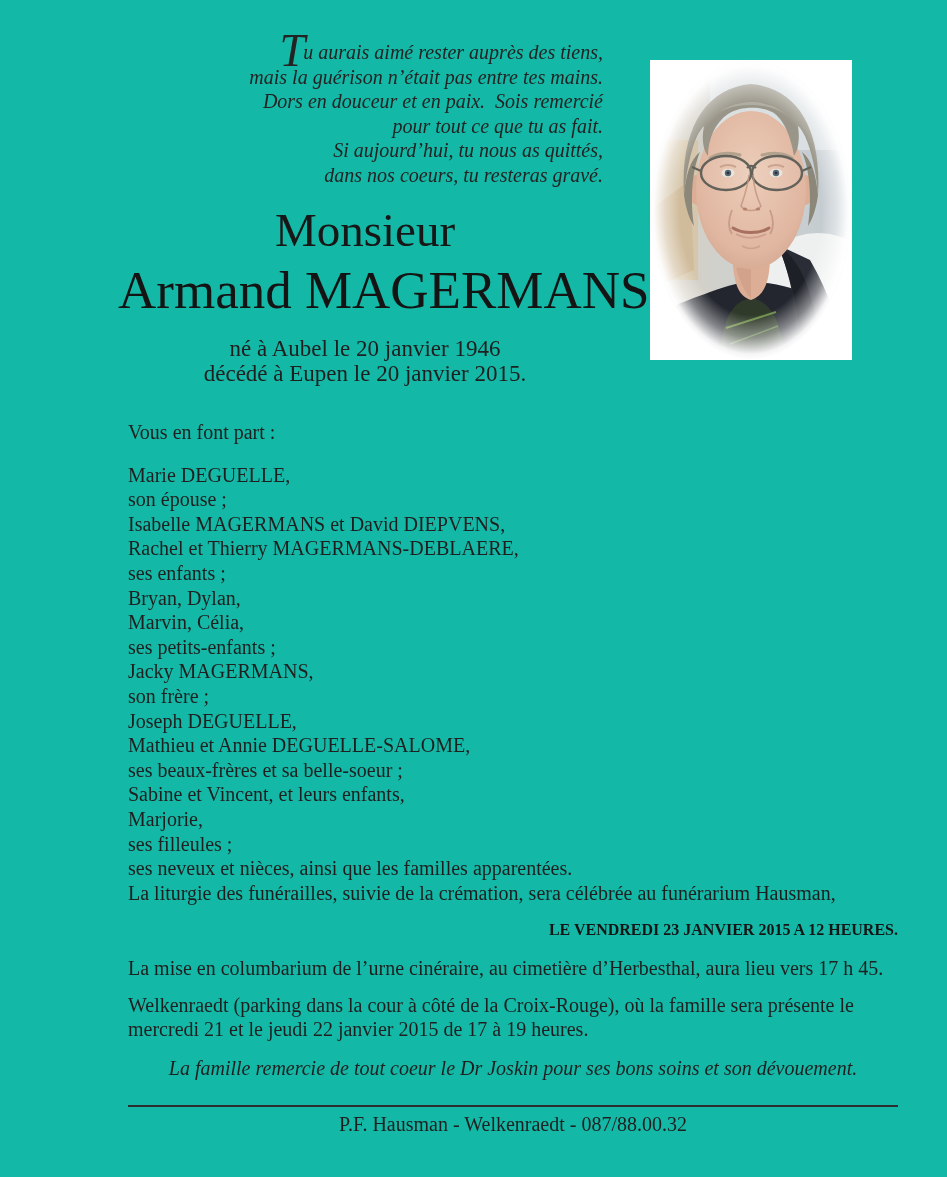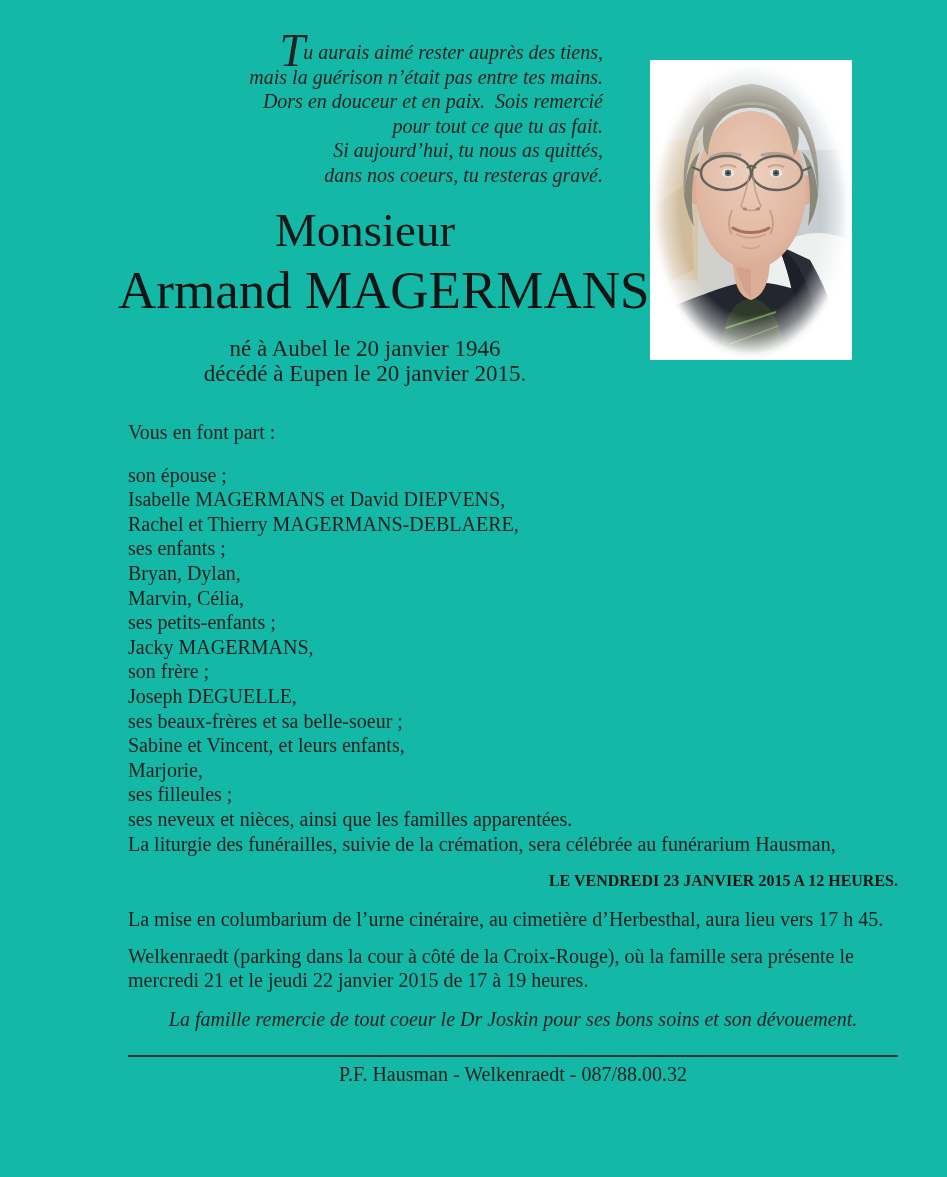--- a/index.html
+++ b/index.html
@@ -182,30 +182,32 @@
         <path d="M86 174 C 95 179 107 179 116 174" stroke="#c89485" stroke-width="2" fill="none" opacity="0.7"></path>
         <path d="M92 186 Q 101 191 110 186" stroke="#c79d87" stroke-width="1.6" fill="none" opacity="0.8"></path>
       </g>
       <rect width="202" height="300" fill="url(#vig)"></rect>
     </svg>
   </div>
 
   <div class="body-block">
     <div class="line intro">Vous en font part :</div>
 
+    <div class="line">Marie DEGUELLE,</div>
     <div class="line right">son épouse ;</div>
     <div class="line">Isabelle MAGERMANS et David DIEPVENS,</div>
     <div class="line">Rachel et Thierry MAGERMANS-DEBLAERE,</div>
     <div class="line right">ses enfants ;</div>
     <div class="line">Bryan, Dylan,</div>
     <div class="line">Marvin, Célia,</div>
     <div class="line right">ses petits-enfants ;</div>
     <div class="line">Jacky MAGERMANS,</div>
     <div class="line right">son frère ;</div>
     <div class="line">Joseph DEGUELLE,</div>
+    <div class="line">Mathieu et Annie DEGUELLE-SALOME,</div>
     <div class="line right">ses beaux-frères et sa belle-soeur ;</div>
     <div class="line">Sabine et Vincent, et leurs enfants,</div>
     <div class="line">Marjorie,</div>
     <div class="line right">ses filleules ;</div>
     <div class="line">ses neveux et nièces, ainsi que les familles apparentées.</div>
 
     <div class="line">La liturgie des funérailles, suivie de la crémation, sera célébrée au funérarium Hausman,</div>
 
     <div class="ceremony">LE VENDREDI 23 JANVIER 2015 A 12 HEURES.</div>
 

